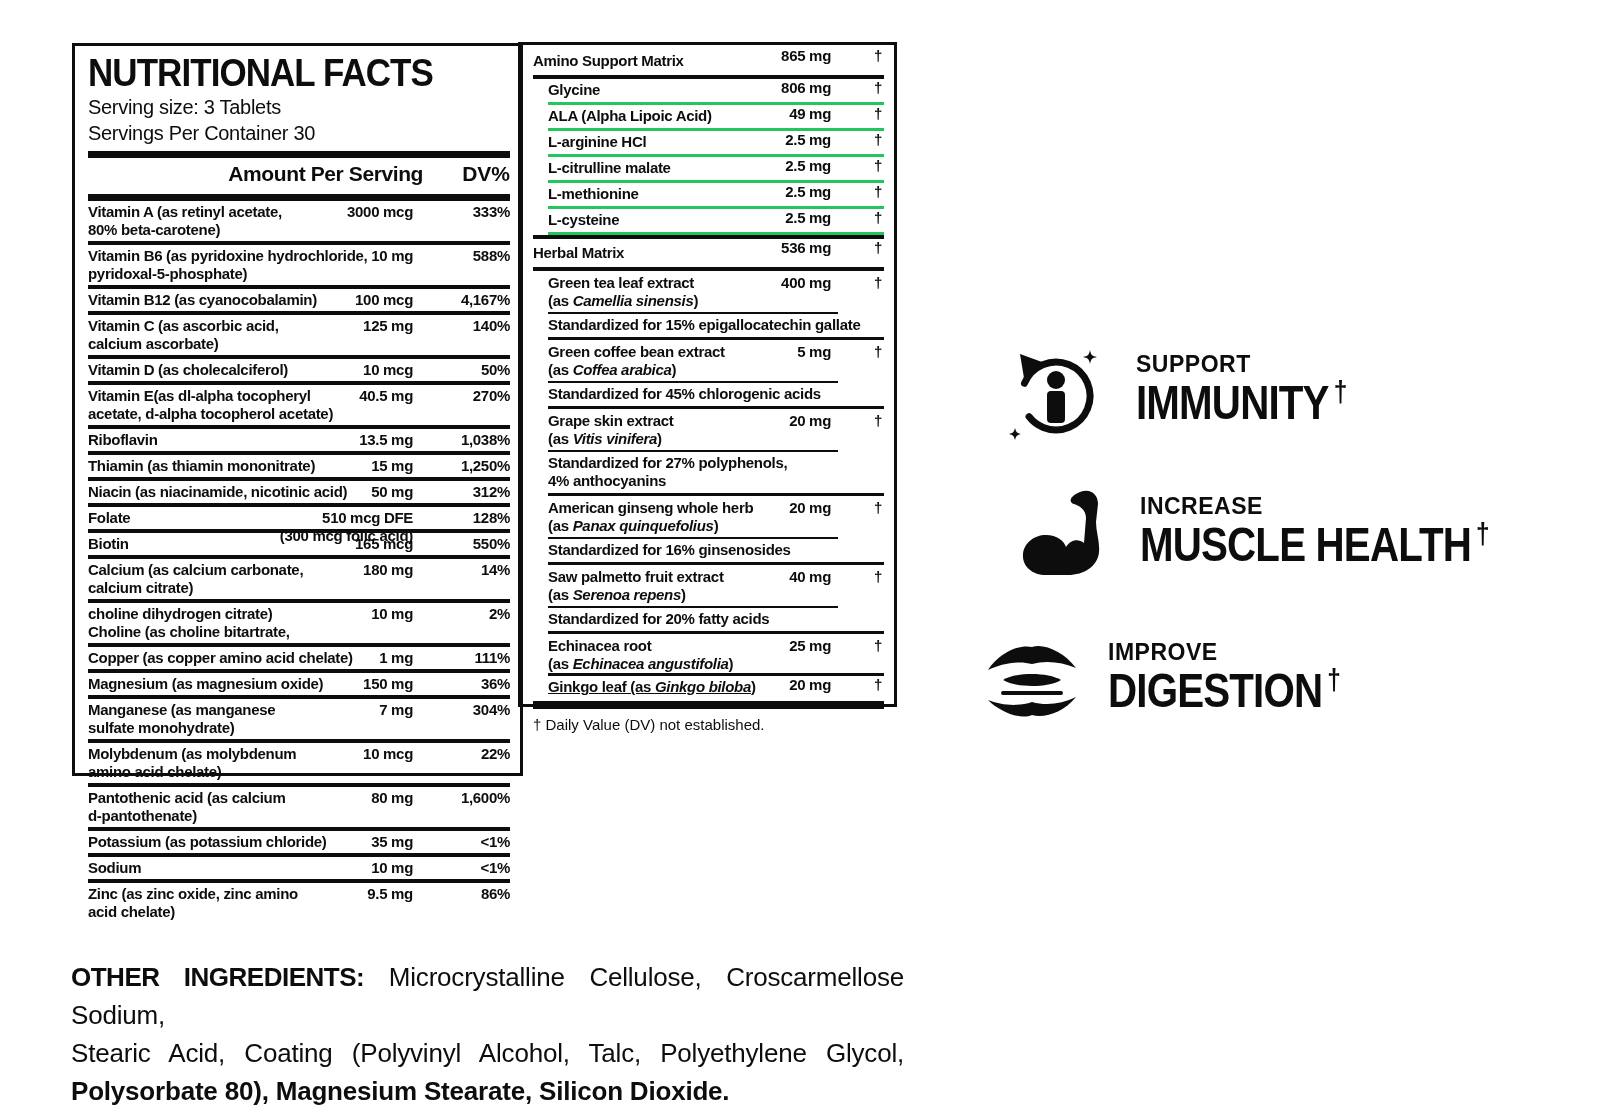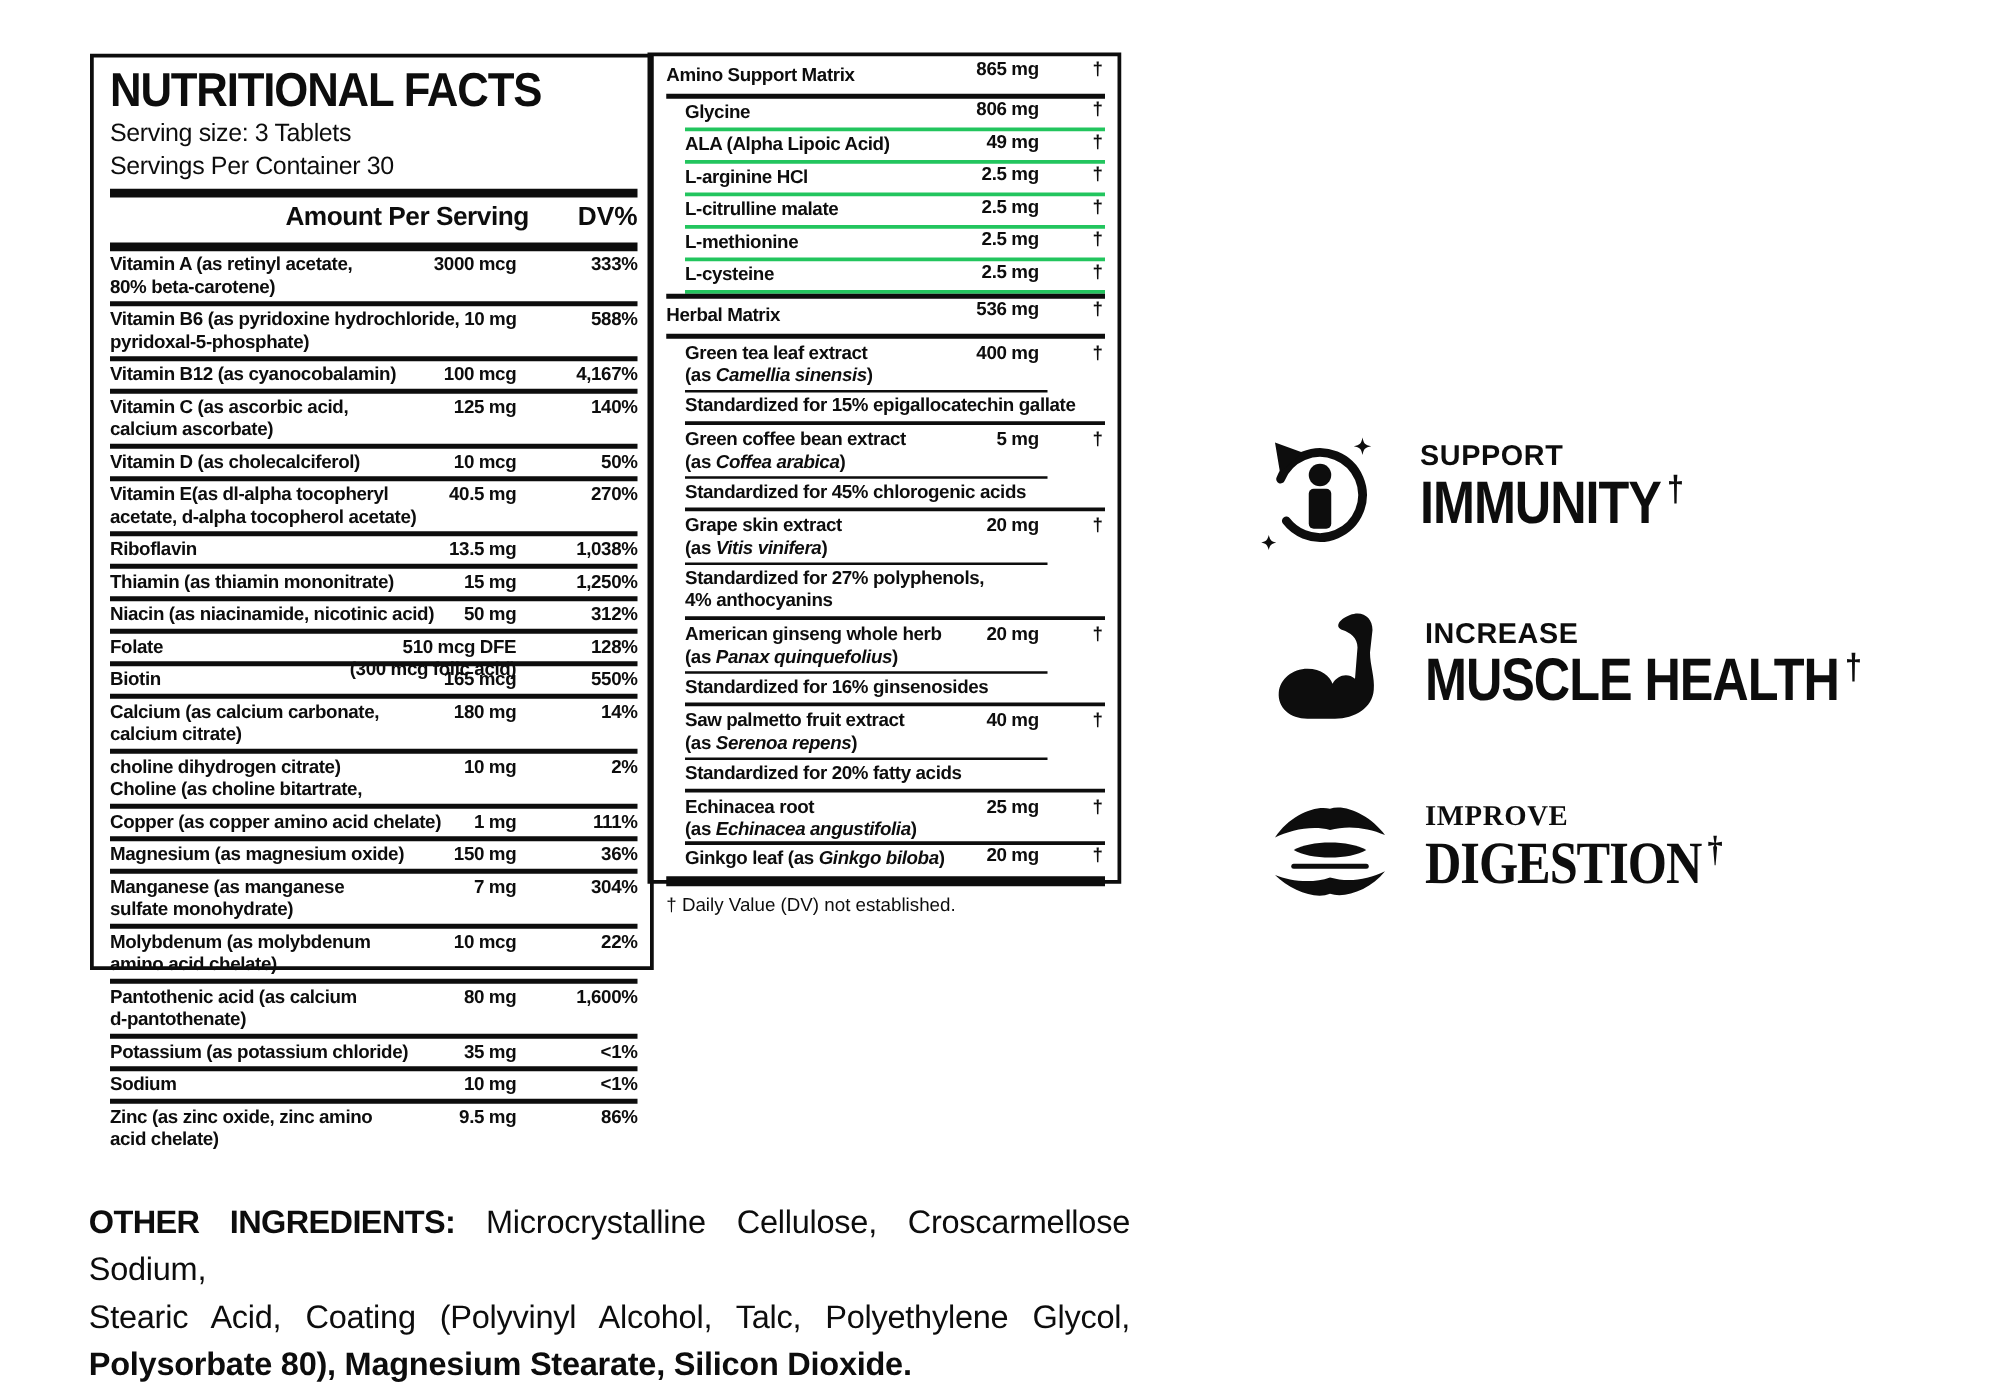--- a/index.html
+++ b/index.html
@@ -34,21 +34,21 @@
   .aitem .mrow{padding:2px 0 3px;}
   .hitem{border-bottom:3px solid #0d0d0d;padding:3px 0 0;}
   .mrow{position:relative;}
   .mname{white-space:nowrap;margin-top:24px;}
   .mamt{position:absolute;right:53px;top:0;white-space:nowrap;}
   .mdag{position:absolute;right:2px;top:0;}
   .latin{line-height:18px;}
   .latin i, .lat{font-style:italic;}
   .prule{border-top:2px solid #0d0d0d;margin:2px 46px 2px 0;}
   .std{padding-bottom:3px;}
-  .mitems:last-child > div:last-child{border-bottom:none;}
+  .mitems:last-child > div:last-child{border-bottom:none;text-decoration:underline;}
   .bigbar{height:8px;background:#0d0d0d;margin-top:2px;}
   .mfoot{padding:7px 0;font-size:15px;font-weight:normal;letter-spacing:0;}
   
   .benefit{position:absolute;display:flex;align-items:center;}
   .b-icon{flex:0 0 auto;}
   .b-text{margin-left:26px;}
   .b-eyebrow{font-size:23px;font-weight:bold;letter-spacing:.5px;line-height:27px;}
   .b-title{font-size:48px;font-weight:bold;letter-spacing:-1px;line-height:50px;
       white-space:nowrap;transform:scaleX(.84);transform-origin:left;}
   .b-dag{font-size:29px;font-weight:bold;position:relative;top:-17px;margin-left:6px;}
@@ -376,21 +376,21 @@
     <svg width="100" height="100" viewBox="0 0 100 100" fill="#0d0d0d">
       <path d="M66,8 C76,4 84,10 84,20 L82,38 C82,48 86,58 85,68 C84,82 70,91 54,91 L32,91 C18,91 8,82 9,70 C10,59 20,51 32,51 C43,51 50,57 52,63 C56,56 64,54 70,59 L72,34 C72,26 66,22 60,20 C54,18 56,12 66,8 Z"></path>
     </svg>
   </div>
   <div class="b-text">
     <div class="b-eyebrow">INCREASE</div>
     <div class="b-title"><span>MUSCLE HEALTH</span><span class="b-dag">†</span></div>
   </div>
 </div>
 
-<div class="benefit" style="left:1014px;top:630px;font-family:Liberation Serif, serif;">
+<div class="benefit" style="left:982px;top:630px;">
   <div class="b-icon">
     <svg width="100" height="100" viewBox="0 0 100 100" fill="#0d0d0d">
       <path d="M6,40 C18,22 38,14 50,17 C62,13 82,22 94,38 C80,32 64,30 50,34 C36,30 18,34 6,40 Z"></path>
       <path d="M21,50 C34,42 66,42 79,50 C66,58 34,58 21,50 Z"></path>
       <rect x="19" y="61" width="62" height="4" rx="2"></rect>
       <path d="M6,70 C18,82 38,90 50,85 C62,89 82,82 94,67 C80,74 64,76 50,72 C36,77 18,75 6,70 Z"></path>
     </svg>
   </div>
   <div class="b-text">
     <div class="b-eyebrow">IMPROVE</div>

